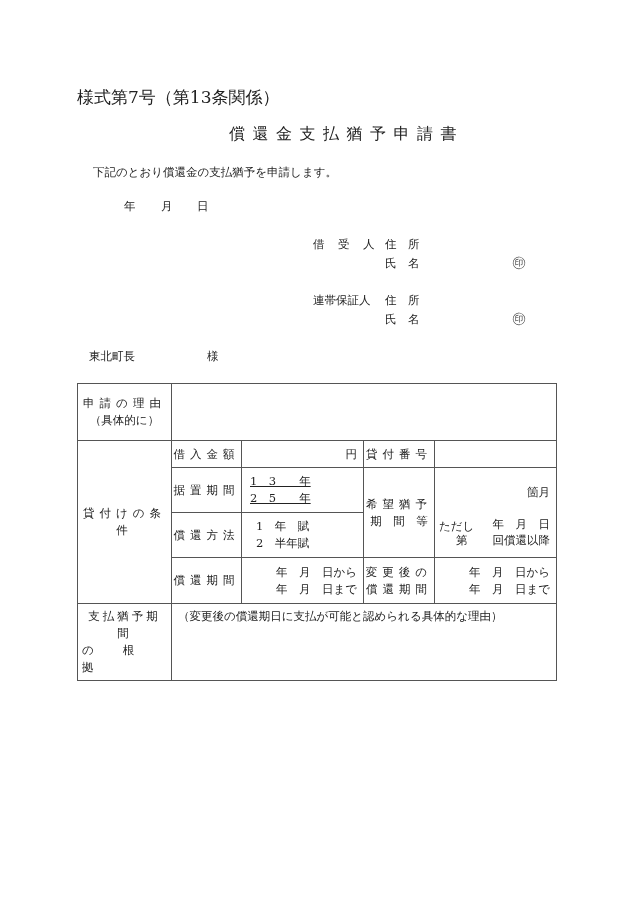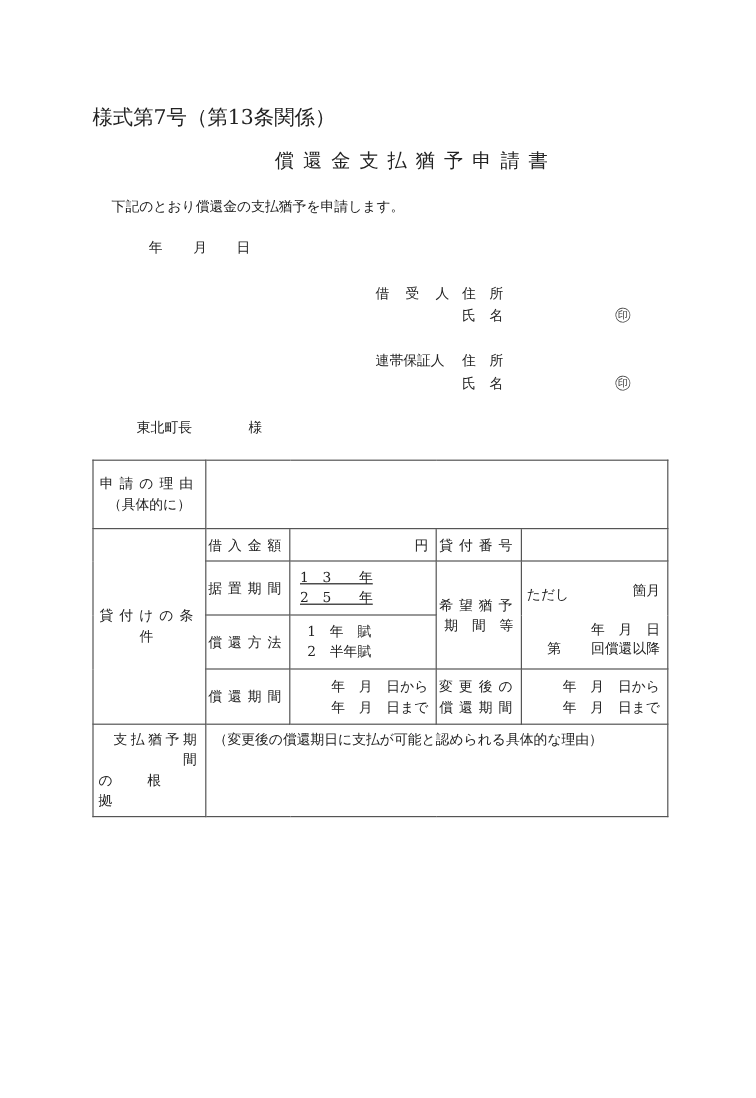--- a/index.html
+++ b/index.html
@@ -58,21 +58,21 @@
 <div class="abs lbl" style="left:313px; top:237px; letter-spacing:1px;">借　受　人</div>
 <div class="abs lbl" style="left:385px; top:237px;">住　所</div>
 <div class="abs lbl" style="left:385px; top:256px;">氏　名</div>
 <div class="abs seal" style="left:512px; top:254px;">㊞</div>
 
 <div class="abs lbl" style="left:313px; top:293px;text-align:right;">連帯保証人</div>
 <div class="abs lbl" style="left:385px; top:293px;">住　所</div>
 <div class="abs lbl" style="left:385px; top:312px;">氏　名</div>
 <div class="abs seal" style="left:512px; top:310px;">㊞</div>
 
-<div class="abs lbl" style="left:114px; top:349px;">東北町長</div>
+<div class="abs lbl" style="left:89px; top:349px;">東北町長</div>
 <div class="abs lbl" style="left:207px; top:349px;">様</div>
 
 <table class="form">
   <colgroup>
     <col style="width:94px">
     <col style="width:70px">
     <col style="width:122px">
     <col style="width:71px">
     <col style="width:122px">
   </colgroup>
@@ -100,21 +100,21 @@
       <span class="twoline">1　3　　年</span>
       <span class="twoline">2　5　　年</span>
     </td>
     <td rowspan="2" class="center" style="vertical-align:middle;">
       <span class="twoline spaced">希望猶予</span>
       <span class="twoline">期　間　等</span>
     </td>
     <td rowspan="2">
       <div class="grace-cell">
         <span style="right:6px; top:16px;">箇月</span>
-        <span style="left:4px; top:19px;">ただし</span>
+        <span style="left:4px; top:50px;">ただし</span>
         <span style="right:6px; top:48px;">年　月　日</span>
         <span style="left:21px; top:64px;">第</span>
         <span style="right:6px; top:64px;">回償還以降</span>
       </div>
     </td>
   </tr>
 
   <tr style="height:45px;">
     <td class="center spaced">償還方法</td>
     <td style="padding-left:14px;">
@@ -134,21 +134,21 @@
       <span class="twoline spaced">償還期間</span>
     </td>
     <td class="right">
       <span class="twoline">年　月　日から</span>
       <span class="twoline">年　月　日まで</span>
     </td>
   </tr>
 
   <tr style="height:57px;">
     <td style="padding:4px 4px;">
-      <span class="twoline" style="letter-spacing:3px; text-align:right;">支払猶予期間</span>
+      <span class="twoline" style="letter-spacing:3px; text-align:center;">支払猶予期間</span>
       <span class="twoline" style="letter-spacing:2px;">の　　根　　拠</span>
     </td>
     <td colspan="4" class="reason-head">
       <span>（変更後の償還期日に支払が可能と認められる具体的な理由）</span>
     </td>
   </tr>
 </tbody>
   </table>
 
 </body></html>

